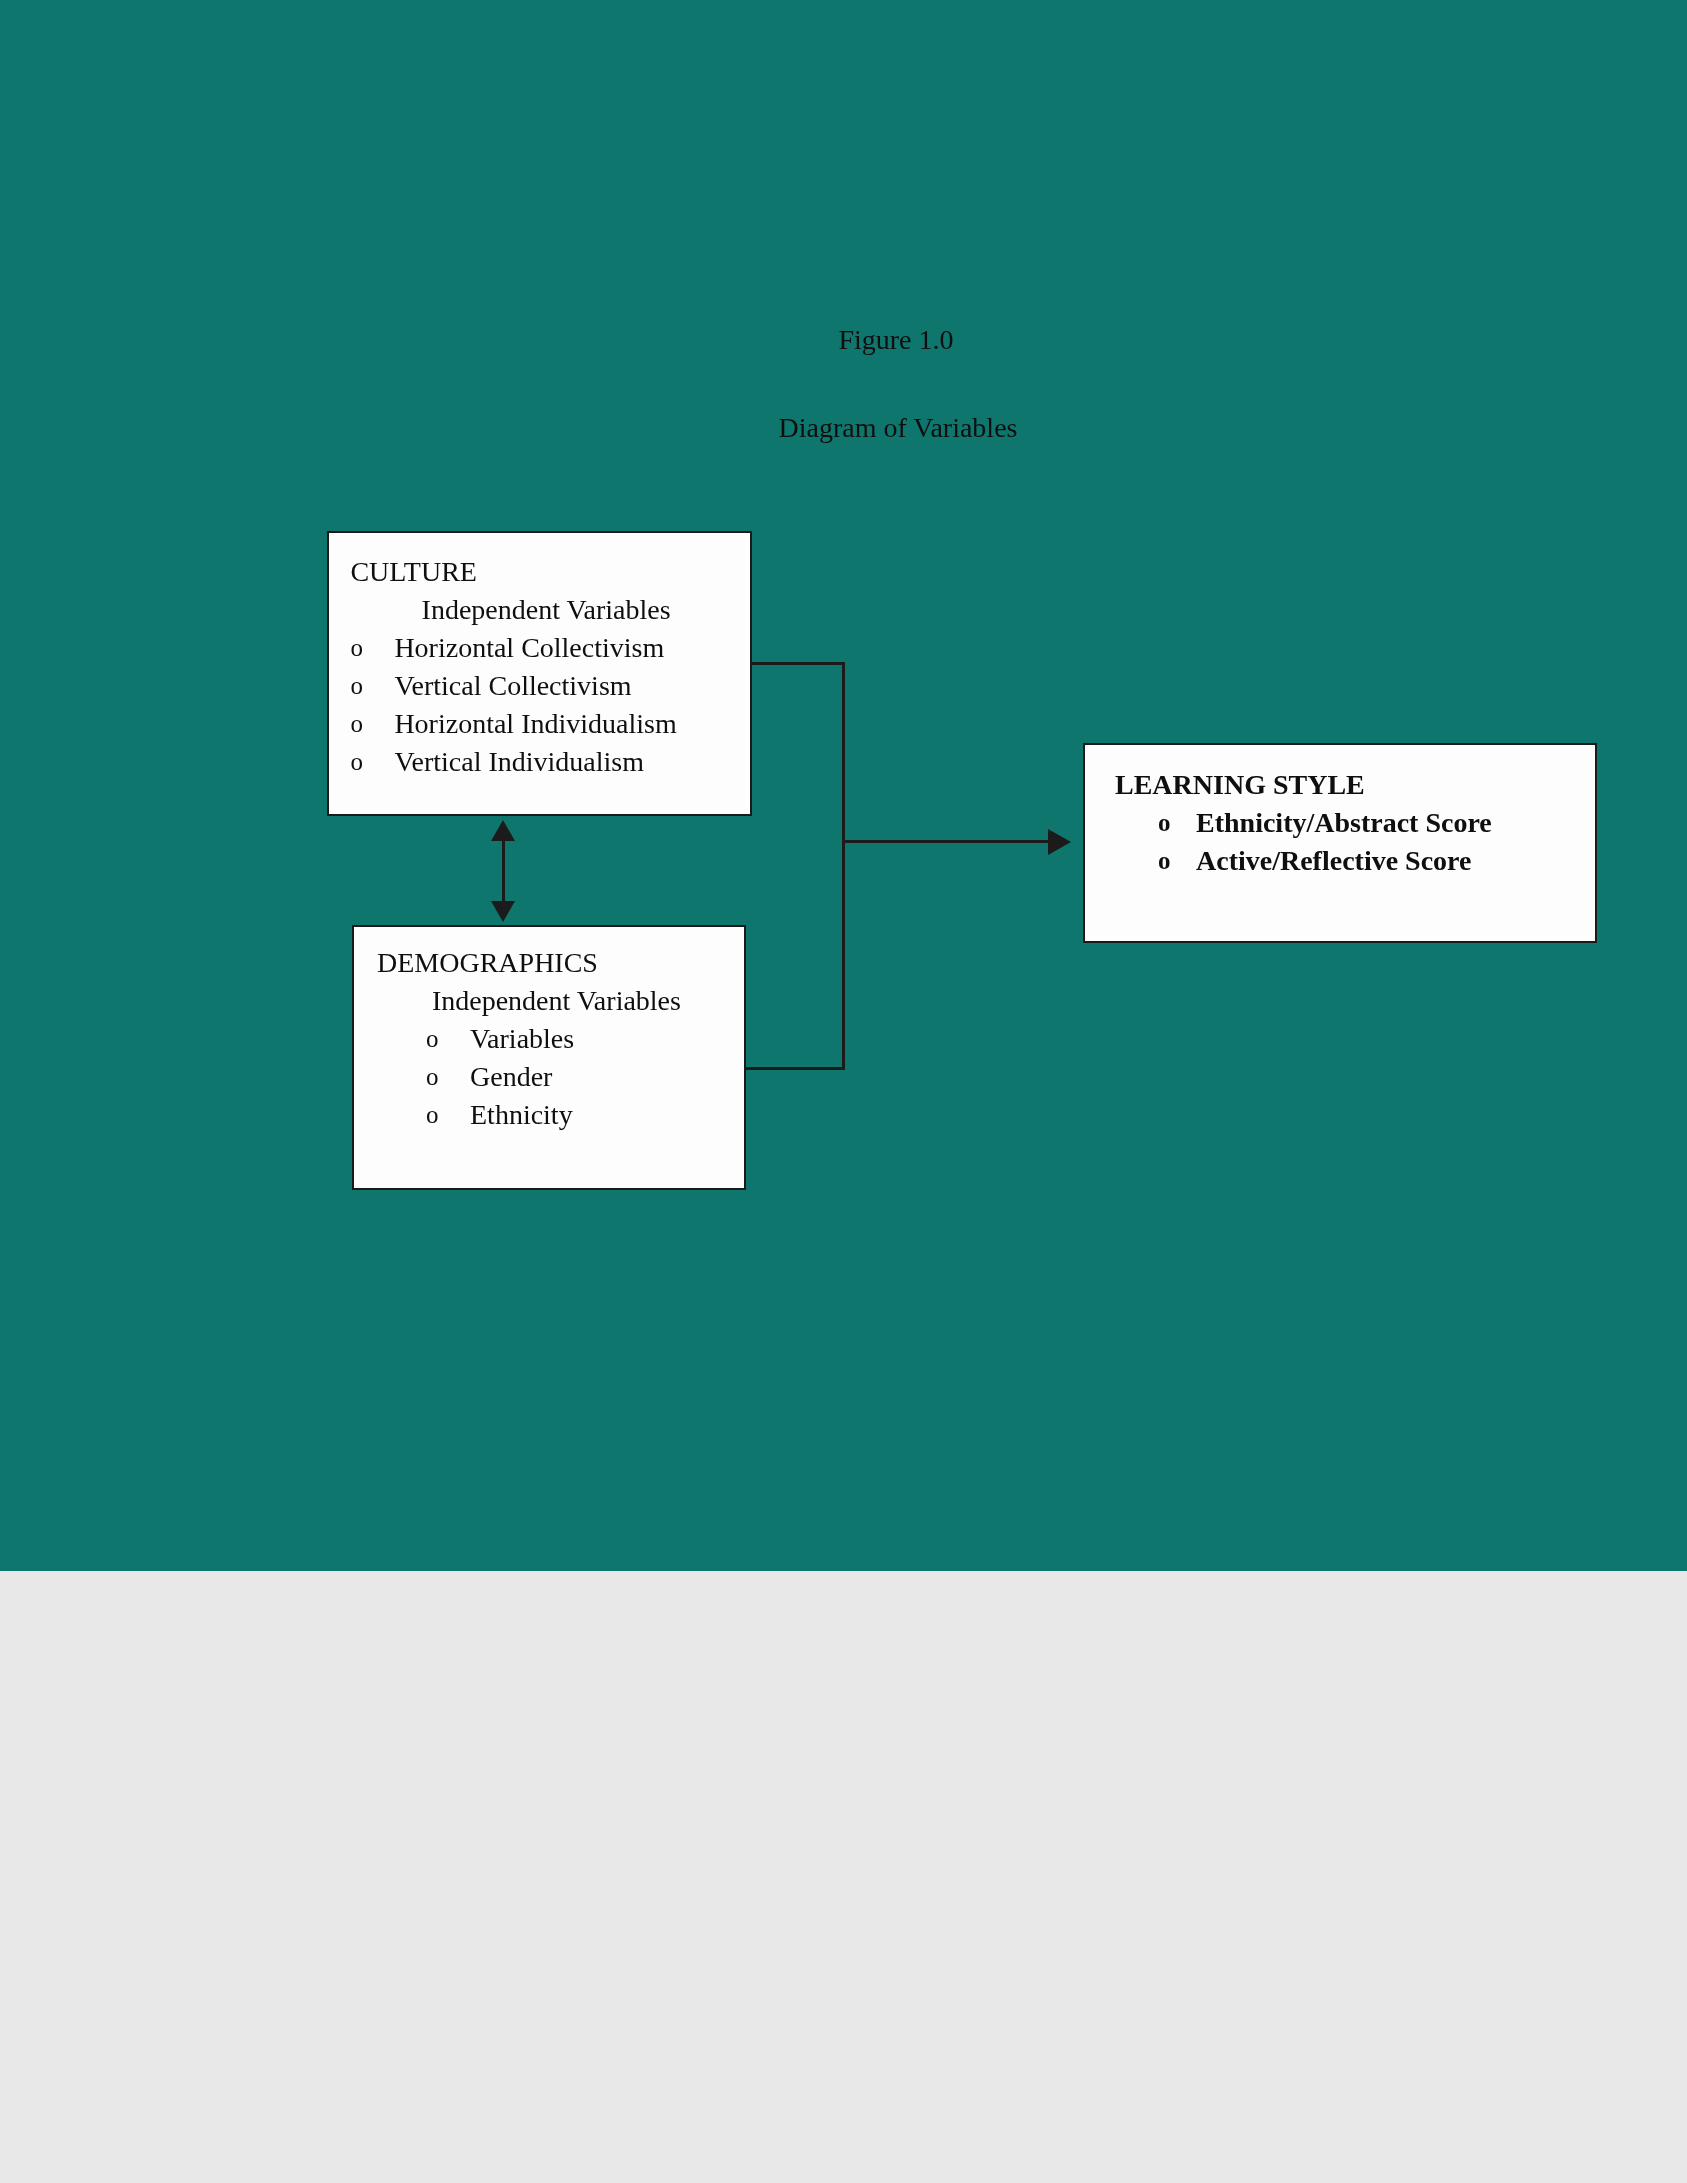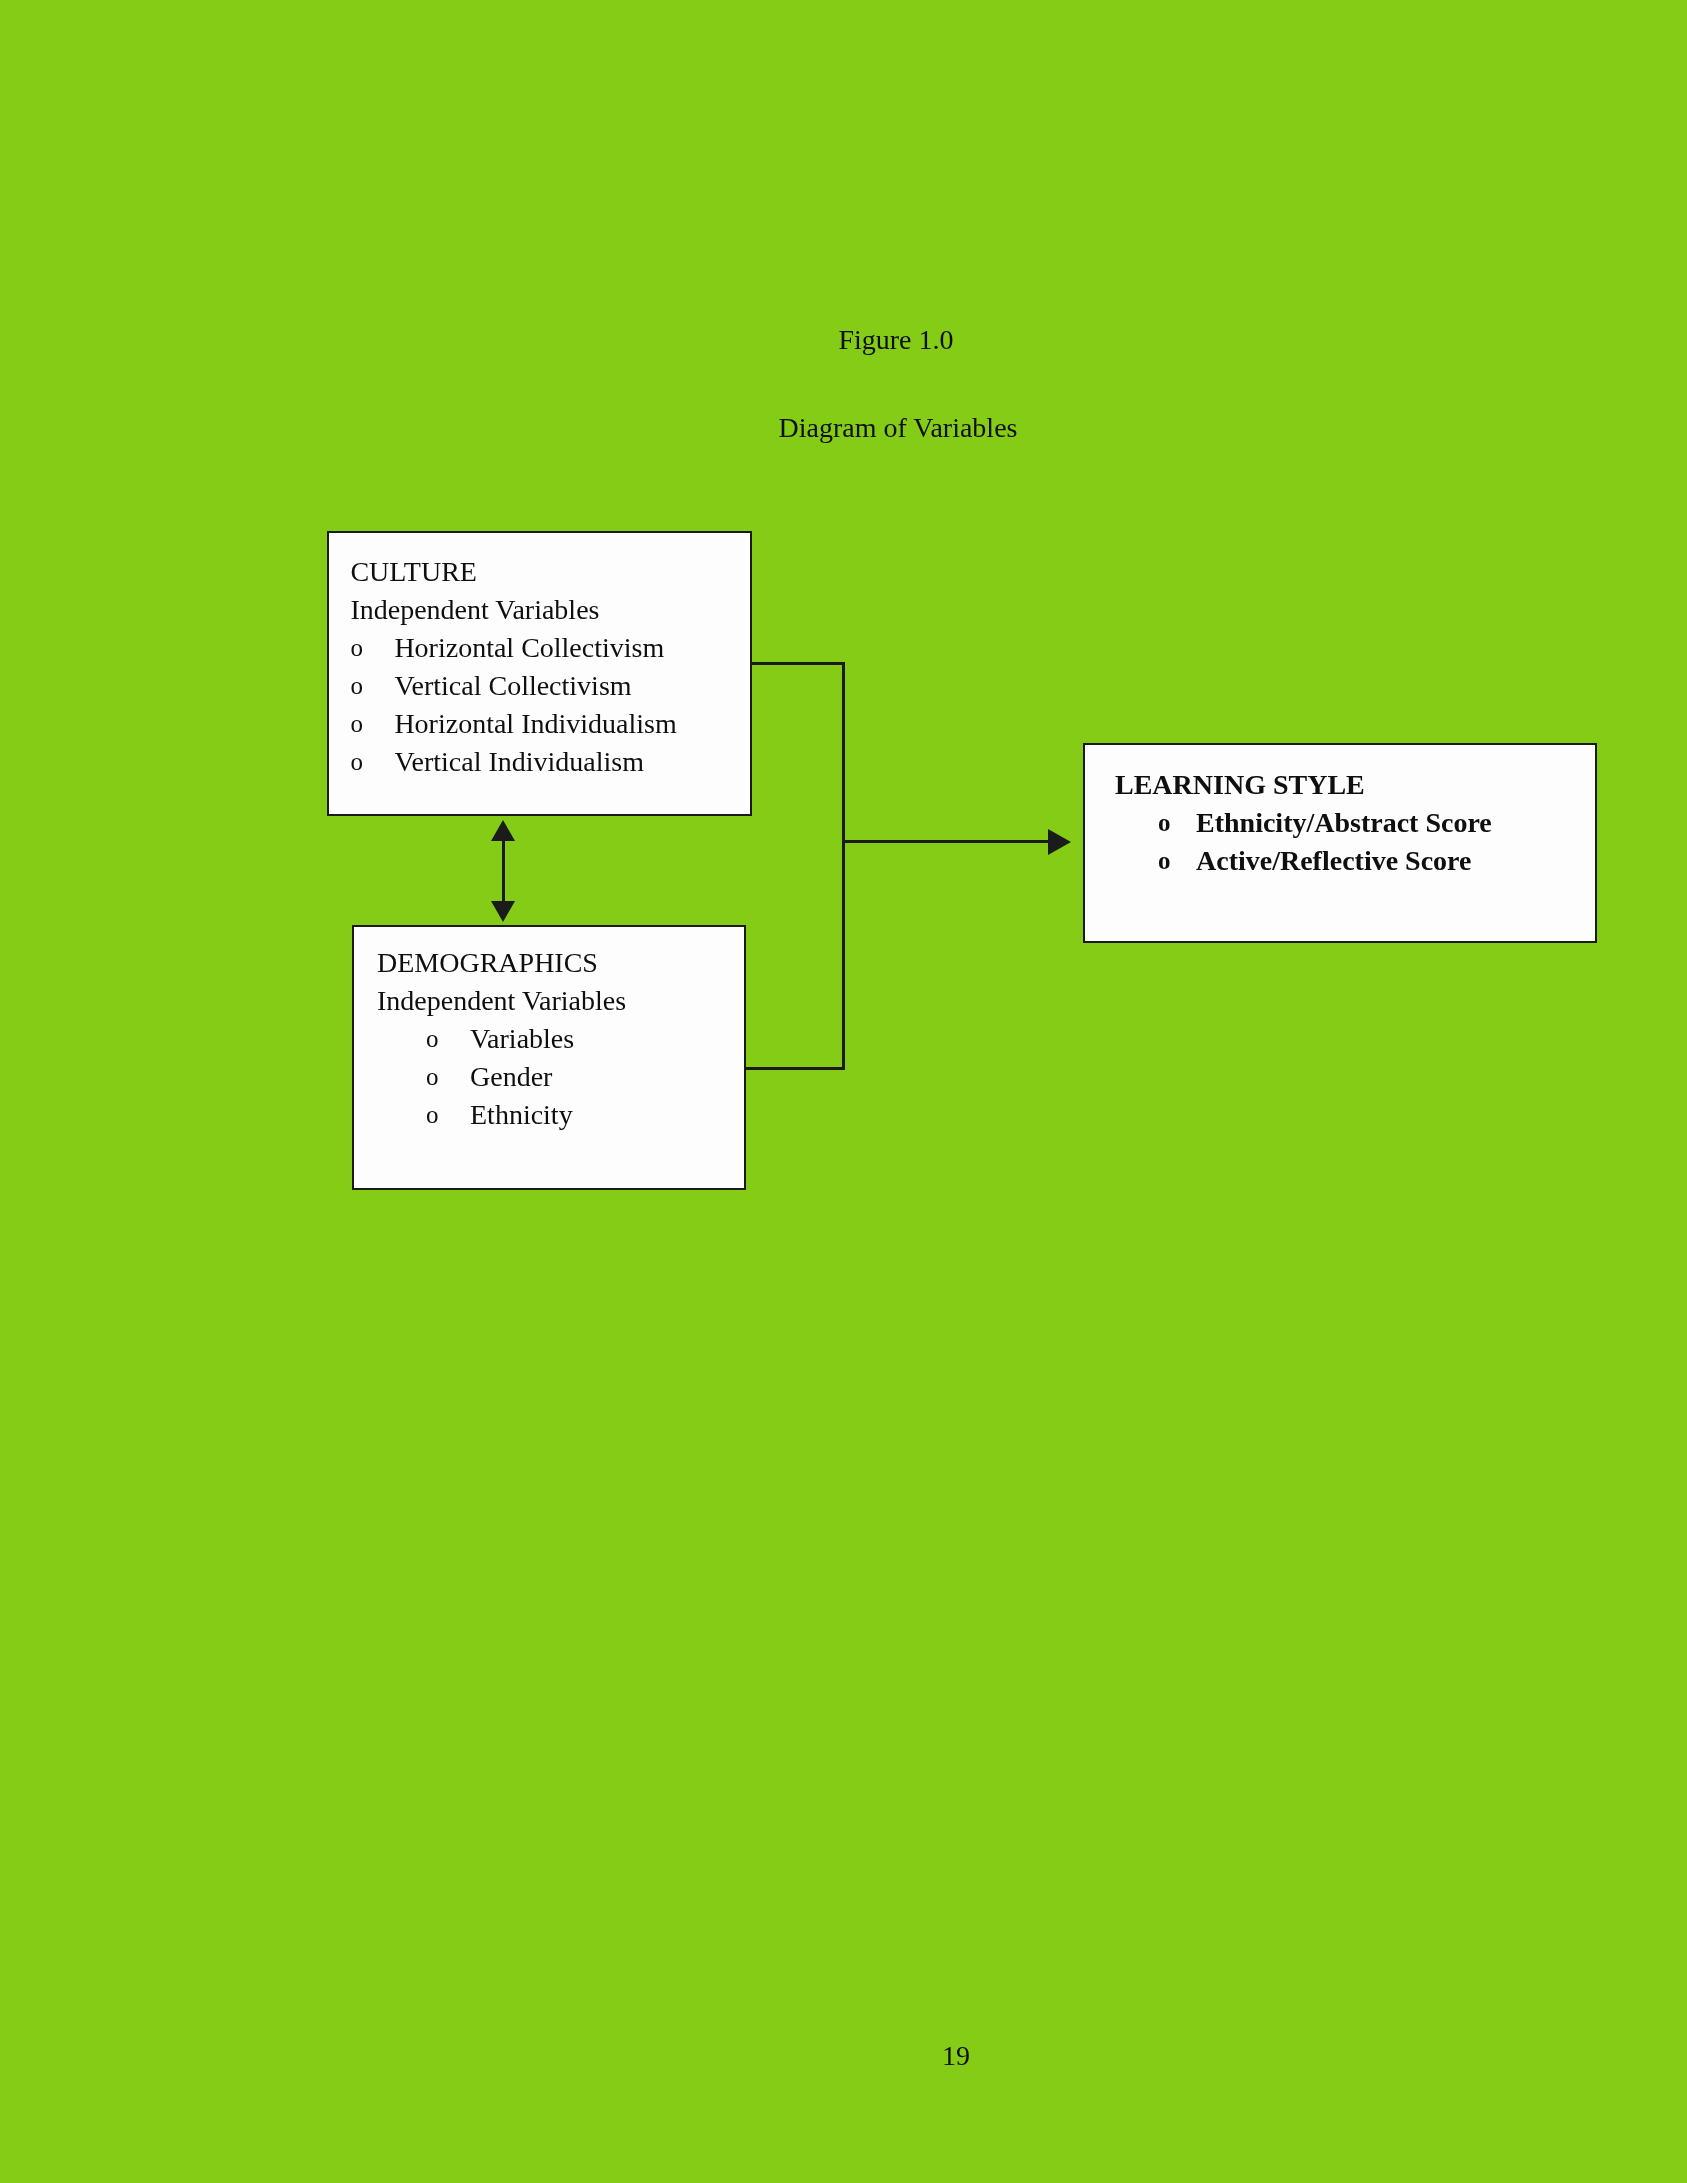--- a/index.html
+++ b/index.html
@@ -1,20 +1,20 @@
 <!DOCTYPE html>
 <html style="font-size:13px"><head>
 <meta charset="utf-8">
 <style>
   html,body{margin:0;padding:0;background:#e8e8e8;}
   .page{
     position:relative;
     width:1687px;
-    height:2183px;
-    background:#84cc16;
+    height:1571px;
+    background:#0f766e;
     font-family:"Liberation Serif","DejaVu Serif",serif;
     color:#0f0f0f;
     overflow:hidden;
   }
   .txt{position:absolute;font-size:28px;line-height:38px;white-space:nowrap;}
   .centered{transform:translateX(-50%);}
 
   
   .dbox{
     position:absolute;
@@ -22,21 +22,21 @@
     background:#fdfdfd;
     box-sizing:border-box;
     font-size:28px;
     line-height:38px;
   }
   .box-culture{left:327px;top:531px;width:425px;height:285px;padding:20px 8.2px 0 21.4px;}
   .box-demographics{left:352px;top:925px;width:394px;height:265px;padding:16.5px 8.2px 0 23px;}
   .box-learning{left:1083px;top:743px;width:514px;height:200px;padding:21.4px 8.2px 0 30px;font-weight:bold;}
 
   .box-title{white-space:nowrap;}
-  .box-subtitle{white-space:nowrap;}
+  .box-subtitle{white-space:nowrap;text-align:center;}
 
   .bullet-row{display:flex;white-space:nowrap;}
   .bullet-marker{display:inline-block;width:44px;flex:0 0 44px;font-size:25px;}
   .box-demographics .bullet-row{margin-left:49px;}
   .box-demographics .bullet-marker{width:44px;flex-basis:44px;}
   .box-learning .bullet-row{margin-left:43px;}
   .box-learning .bullet-marker{width:38px;flex-basis:38px;}
 
   
   .cline{position:absolute;background:#1b1b1b;}

